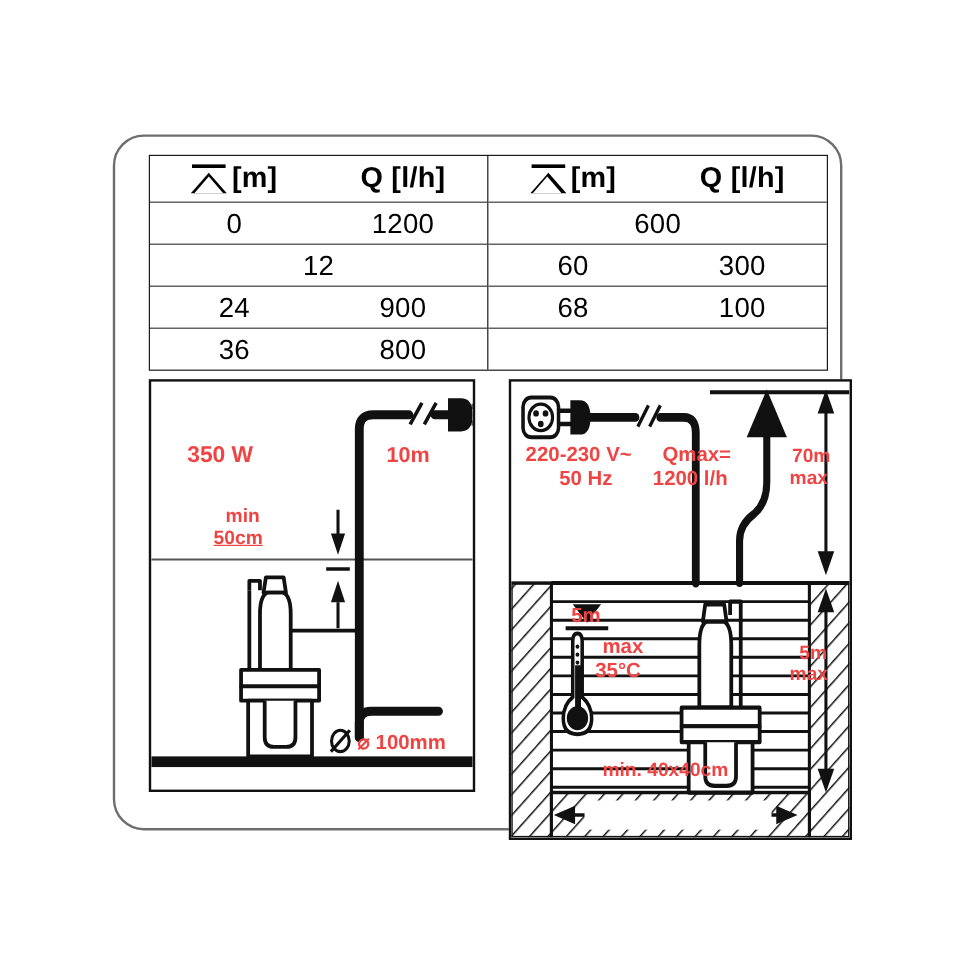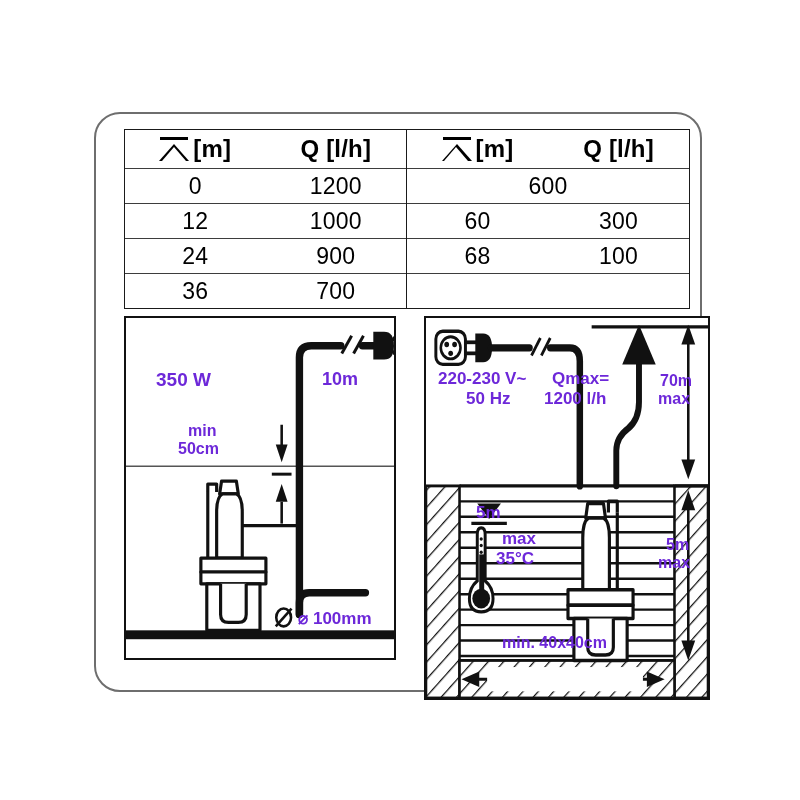--- a/index.html
+++ b/index.html
@@ -30,21 +30,21 @@
   .tri-head .tri{position:absolute;left:0;bottom:0;width:0;height:0;
       border-left:15px solid transparent;border-right:15px solid transparent;border-bottom:17px solid #000;}
   .tri-head .tri-in{position:absolute;left:2.4px;bottom:0;width:0;height:0;
       border-left:12.6px solid transparent;border-right:12.6px solid transparent;border-bottom:14.2px solid #fff;}
 
   
   .panel{position:absolute;border:2.4px solid #111;background:#fff;overflow:hidden;box-sizing:border-box;}
   #panel-left{left:124px;top:316px;width:272px;height:344px;}
   #panel-right{left:424px;top:316px;width:286px;height:384px;}
   .svgfull{position:absolute;left:0;top:0;width:100%;height:100%;}
-  .lbl{position:absolute;font-weight:bold;color:#6d28d9;line-height:1.08;text-align:center;white-space:nowrap;}
+  .lbl{position:absolute;font-weight:bold;color:#ef4444;line-height:1.08;text-align:center;white-space:nowrap;}
 </style>
 </head>
 <body>
 
 <div id="root">
 
   <div class="outer-card"></div>
 
   <div class="tables">
 
@@ -61,29 +61,28 @@
           </span>
         </div>
         <div class="tcell h">Q [l/h]</div>
       </div>
       <div class="trow">
         <div class="tcell">0</div>
         <div class="tcell">1200</div>
       </div>
       <div class="trow">
         <div class="tcell">12</div>
-        <div class="tcell">1000</div>
       </div>
       <div class="trow">
         <div class="tcell">24</div>
         <div class="tcell">900</div>
       </div>
       <div class="trow">
         <div class="tcell">36</div>
-        <div class="tcell">700</div>
+        <div class="tcell">800</div>
       </div>
     </div>
 
     <div class="tbl">
       <div class="trow head">
         <div class="tcell h">
           <span class="sym">
             <span class="tri-head">
               <span class="bar"></span>
                 <span class="tri"></span>
@@ -153,21 +152,21 @@
 
       <g stroke="#111" stroke-width="2.6" fill="none">
         <ellipse cx="160" cy="303" rx="7.5" ry="9"></ellipse>
         <line x1="152" y1="312" x2="168" y2="294"></line>
       </g>
     </svg>
 
     <div class="lbl" style="left:30px;top:52px;font-size:19px;">350 W</div>
     <div class="lbl" style="left:196px;top:52px;font-size:18px;text-align:right;">10m</div>
     <div class="lbl" style="left:62px;top:104px;font-size:16px;">min</div>
-    <div class="lbl" style="left:52px;top:122px;font-size:16px;">50cm</div>
+    <div class="lbl" style="left:52px;top:122px;font-size:16px;text-decoration:underline;">50cm</div>
     <div class="lbl" style="left:172px;top:292px;font-size:17px;">⌀ 100mm</div>
   </div>
 
   <div class="panel" id="panel-right">
     <svg class="svgfull" viewBox="0 0 286 344" preserveAspectRatio="none">
       <defs>
         <pattern id="hatch" width="11" height="11" patternUnits="userSpaceOnUse" patternTransform="rotate(45)">
           <rect width="11" height="11" fill="#fff"></rect>
           <line x1="0" y1="0" x2="0" y2="11" stroke="#111" stroke-width="2.4"></line>
         </pattern>

